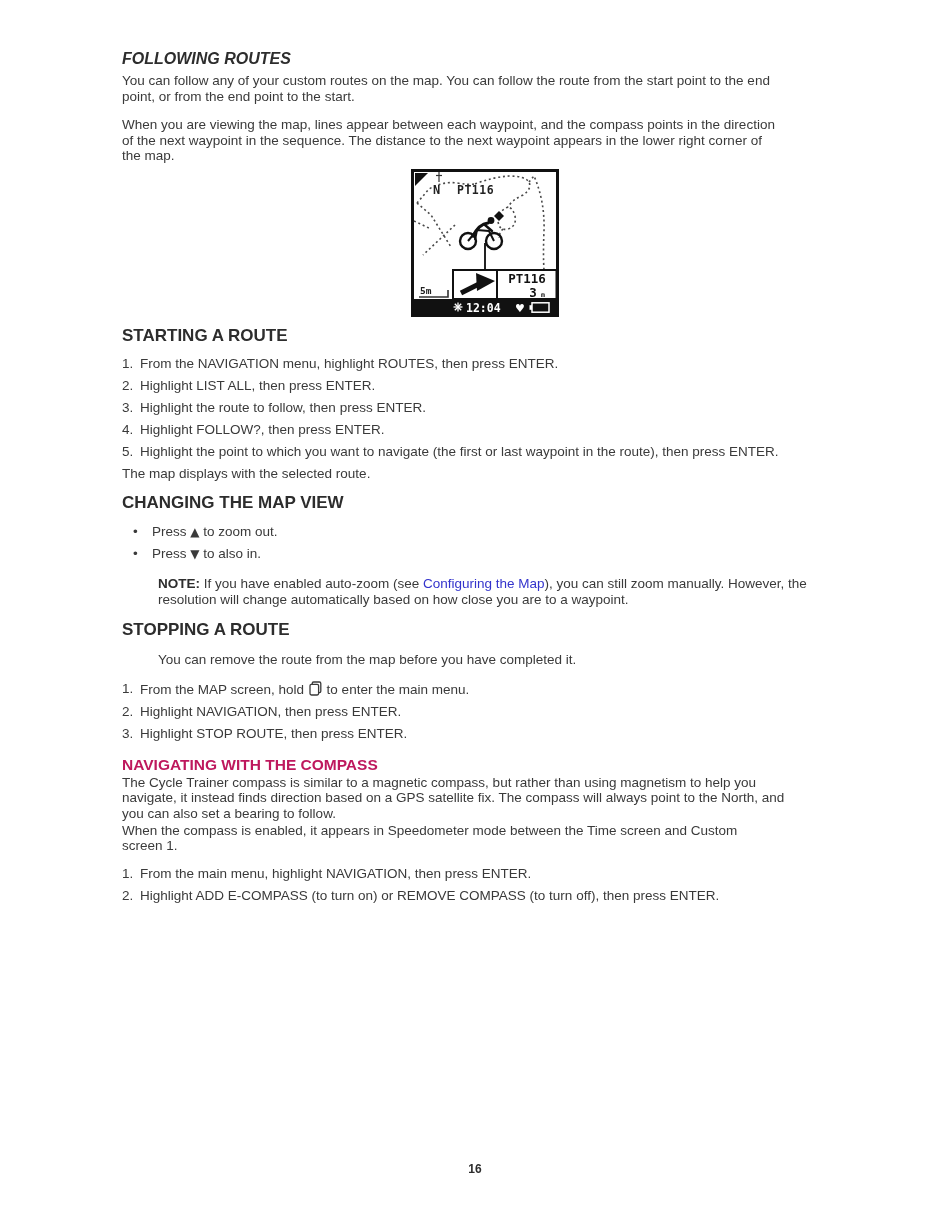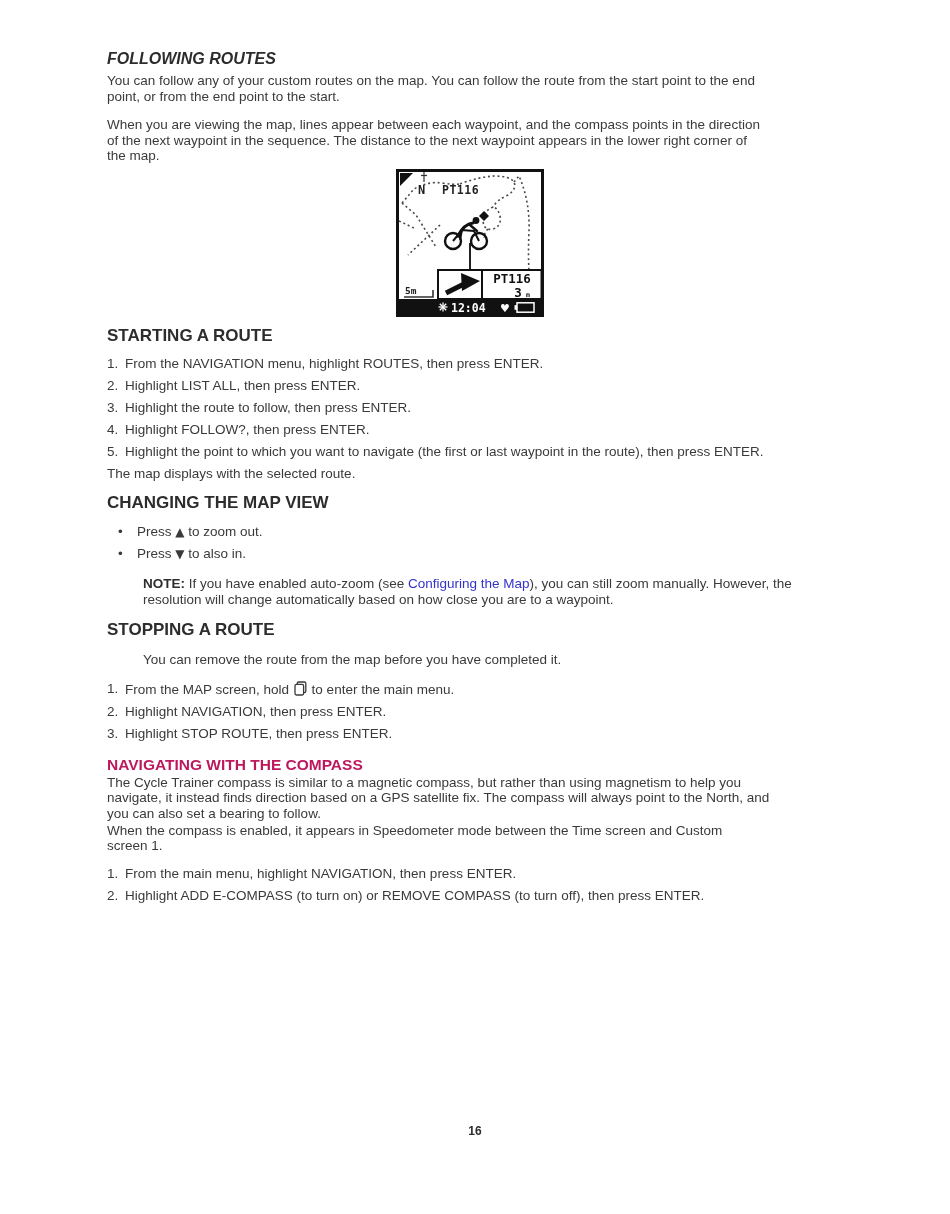--- a/index.html
+++ b/index.html
@@ -2,21 +2,21 @@
 <html><head>
 <meta charset="utf-8">
 <style>
   * { margin:0; padding:0; box-sizing:border-box; }
   html,body { background:#ffffff; }
   body {
     width:950px; height:1214px; position:relative;
     font-family:"Liberation Sans","DejaVu Sans",sans-serif;
     color:#3a3a3a; font-size:13.5px; line-height:15.5px;
   }
-  .content { position:absolute; left:107px; top:50px; width:700px; }
+  .content { position:absolute; left:122px; top:50px; width:700px; }
   .h-italic { font-size:16px; line-height:18px; font-weight:bold; font-style:italic; color:#2d2d2d; }
   .h-big    { font-size:15.5px; line-height:17px; font-weight:bold; color:#be185d; }
   .h-sub    { font-size:17px; line-height:15.5px; font-weight:bold; color:#2d2d2d; }
   .body { white-space:pre-line; }
   .mt-s  { margin-top:5px; }
   .mt-m  { margin-top:13px; }
   .mt-l  { margin-top:15px; }
   .device-wrap { margin-top:5px; margin-left:289px; width:148px; height:148px; }
   .sec-title-1 { margin-top:11px; }
   .steps { margin-top:13px; }
@@ -25,21 +25,21 @@
   .step-text { flex:1; }
   .step-result { margin-bottom:6.5px; }
   .bullets { margin-top:13.5px; padding-left:11px; }
   .bullet { display:flex; margin-bottom:5.5px; }
   .bdot { width:19px; flex:0 0 19px; }
   .note { margin-top:14px;margin-left:36px; }
   .note b { color:#2d2d2d; }
   .link { color:#3333cc; text-decoration:none; cursor:pointer; }
   .tri { font-family:"DejaVu Sans",sans-serif; font-size:12px; }
   .pages-ico { display:inline-block; vertical-align:-2px; margin:0 1px; }
-  .pagenum { position:absolute; top:1124px; left:0; width:950px; text-align:center;
+  .pagenum { position:absolute; top:1162px; left:0; width:950px; text-align:center;
              font-size:12px; font-weight:bold; color:#2d2d2d; }
 </style>
 </head>
 <body>
 
 <div class="content">
 
   <div class="h-italic">FOLLOWING ROUTES</div>
   <p class="body mt-s">You can follow any of your custom routes on the map. You can follow the route from the start point to the end
 point, or from the end point to the start.</p>

